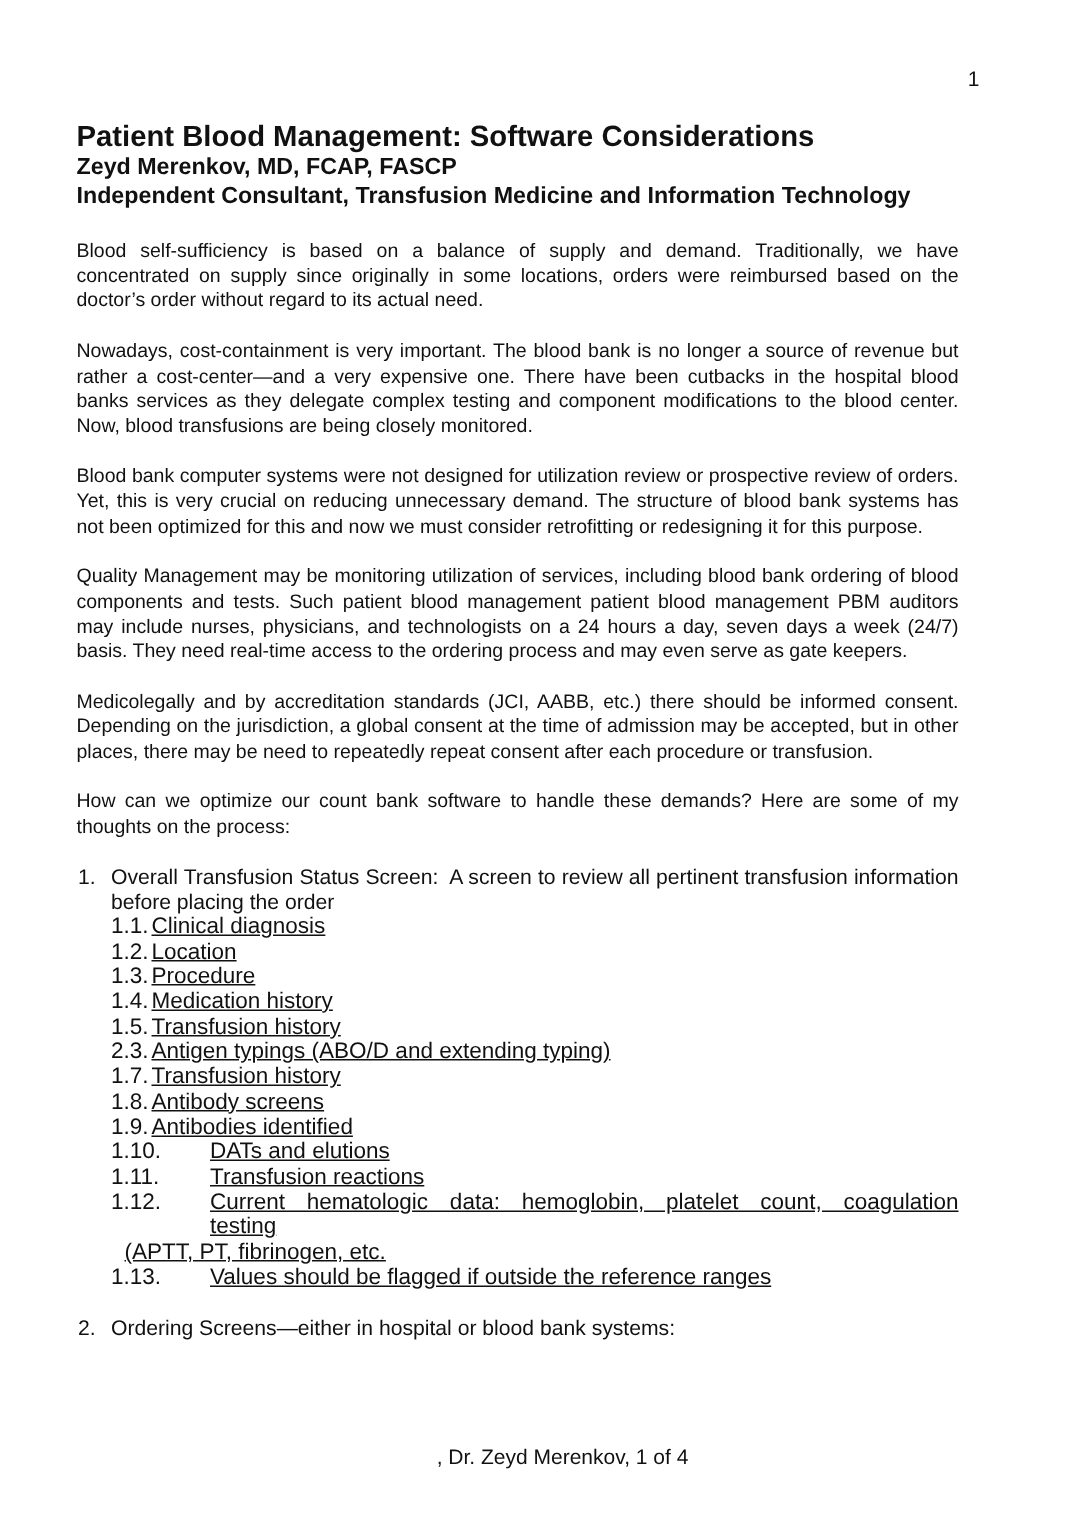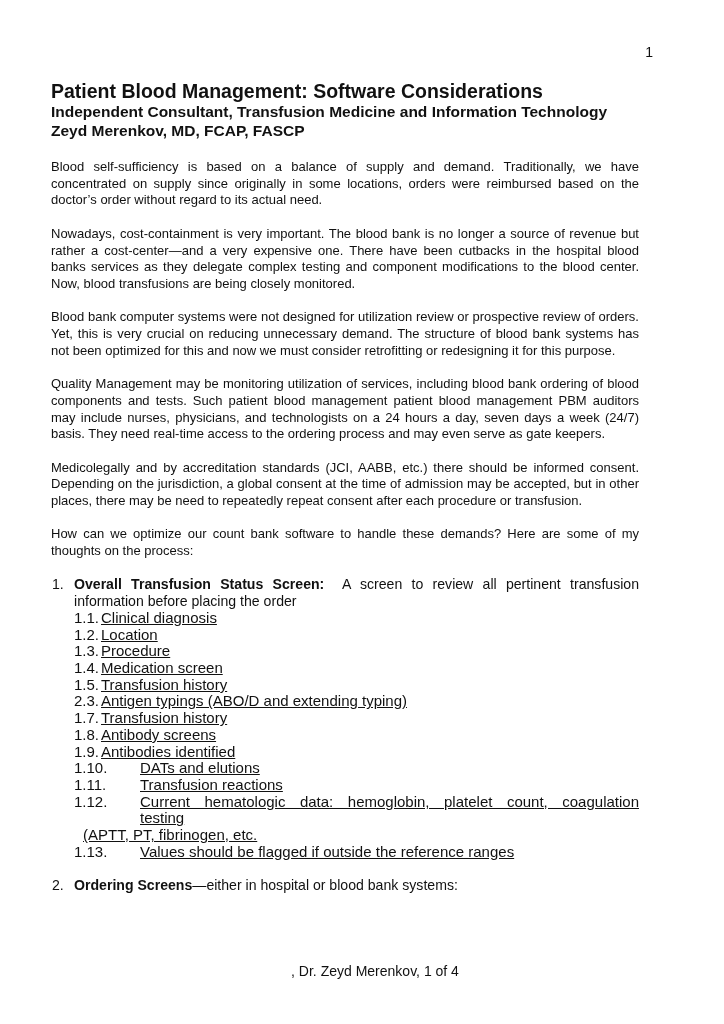--- a/index.html
+++ b/index.html
@@ -25,31 +25,31 @@
   .sub-list { margin: 0; padding: 0; }
   .sub-item { font-size: 15px; line-height: 16.7px; position: relative; padding-left: 27px; text-decoration: underline; }
   .sub-num { position: absolute; left: 0; top: 0; }
   .sub-item.wide { padding-left: 66px; text-align: justify; }
   .sub-item.wide .cont { display: block; margin-left: -57px; }
   .footer {
     position: absolute; top: 963px; left: 0; width: 724px; text-align: center;
     font-size: 14px;
     padding-left: 13px;
   }
-  b { font-weight: bold; }
+  b { font-weight: normal; }
 </style>
 </head>
 <body>
 
 <div class="page-number">1</div>
 
 <div class="content">
   <h1 class="title">Patient Blood Management:  Software Considerations</h1>
+  <div class="subtitle">Zeyd Merenkov, MD, FCAP, FASCP</div>
   <div class="subtitle">Independent Consultant, Transfusion Medicine and Information Technology</div>
-  <div class="subtitle">Zeyd Merenkov, MD, FCAP, FASCP</div>
   <div class="head-gap"></div>
 
   <p class="para">Blood self-sufficiency is based on a balance of supply and demand.  Traditionally, we have concentrated on supply since originally in some locations, orders were reimbursed based on the doctor’s order without regard to its actual need.</p>
   <div class="gap"></div>
   <p class="para">Nowadays, cost-containment is very important.  The blood bank is no longer a source of revenue but rather a cost-center—and a very expensive one.  There have been cutbacks in the hospital blood banks services as they delegate complex testing and component modifications to the blood center.  Now, blood transfusions are being closely monitored.</p>
   <div class="gap"></div>
   <p class="para">Blood bank computer systems were not designed for utilization review or prospective review of orders.  Yet, this is very crucial on reducing unnecessary demand.  The structure of blood bank systems has not been optimized for this and now we must consider retrofitting  or redesigning it for this purpose.</p>
   <div class="gap"></div>
   <p class="para">Quality Management may be monitoring utilization of services, including blood bank ordering of blood components and tests.  Such patient blood management patient blood management PBM auditors may include nurses, physicians, and technologists on a 24 hours a day, seven days a week (24/7) basis.  They need real-time access to the ordering process and may even serve as gate keepers.</p>
   <div class="gap"></div>
@@ -58,21 +58,21 @@
   <p class="para">How can we optimize our count bank software to handle these demands?  Here are some of my thoughts on the process:</p>
   <div class="gap"></div>
 
   <div class="list-item">
     <span class="list-num">1.</span>
     <b>Overall Transfusion Status Screen:</b><span style="white-space:pre-wrap">  A screen to review all pertinent transfusion information before placing the order</span>
     <div class="sub-list">
       <div class="sub-item"><span class="sub-num">1.1.</span><span>Clinical diagnosis</span></div>
       <div class="sub-item"><span class="sub-num">1.2.</span><span>Location</span></div>
       <div class="sub-item"><span class="sub-num">1.3.</span><span>Procedure</span></div>
-      <div class="sub-item"><span class="sub-num">1.4.</span><span>Medication screen</span></div>
+      <div class="sub-item"><span class="sub-num">1.4.</span><span>Medication history</span></div>
       <div class="sub-item"><span class="sub-num">1.5.</span><span>Transfusion history</span></div>
       <div class="sub-item"><span class="sub-num">2.3.</span><span>Antigen typings (ABO/D and extending typing)</span></div>
       <div class="sub-item"><span class="sub-num">1.7.</span><span>Transfusion history</span></div>
       <div class="sub-item"><span class="sub-num">1.8.</span><span>Antibody screens</span></div>
       <div class="sub-item"><span class="sub-num">1.9.</span><span>Antibodies identified</span></div>
       <div class="sub-item wide"><span class="sub-num">1.10.</span><span>DATs and elutions</span></div>
       <div class="sub-item wide"><span class="sub-num">1.11.</span><span>Transfusion reactions</span></div>
       <div class="sub-item wide"><span class="sub-num">1.12.</span><span style="word-spacing:2.2px">Current hematologic data:  hemoglobin, platelet count, coagulation testing</span><span class="cont">(APTT, PT, fibrinogen, etc.</span></div>
       <div class="sub-item wide"><span class="sub-num">1.13.</span><span>Values should be flagged if outside the reference ranges</span></div>
     </div>

